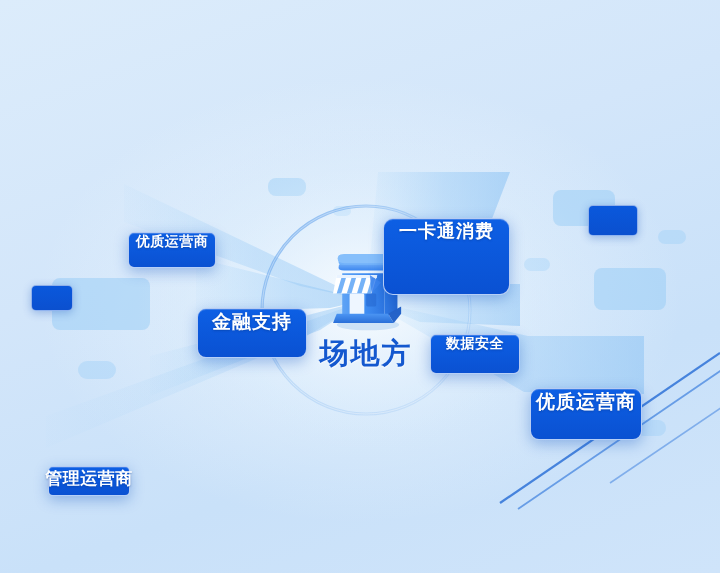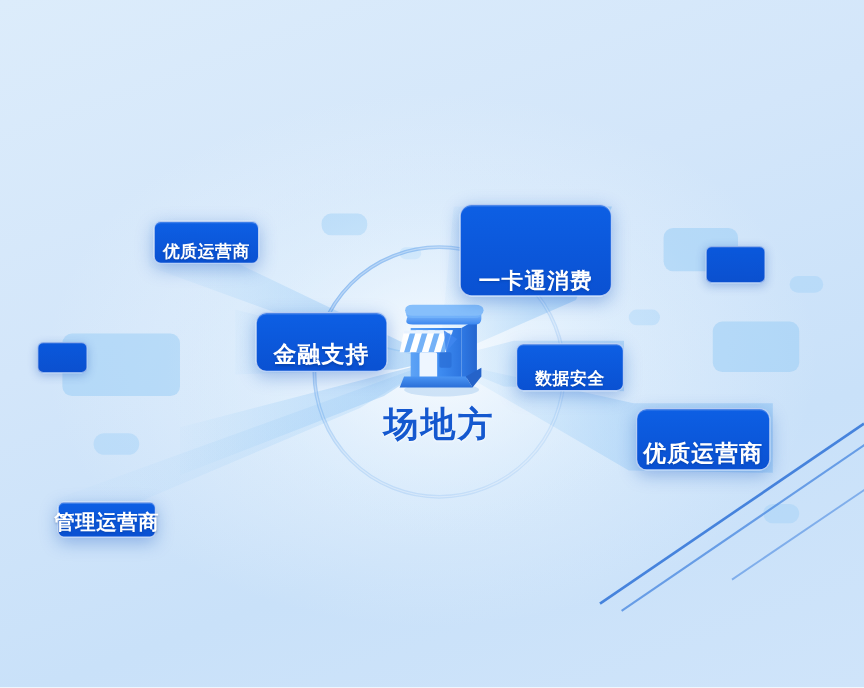--- a/index.html
+++ b/index.html
@@ -90,32 +90,33 @@
     letter-spacing: 2px;
     color: #1458cf;
     text-shadow: 0 1px 2px rgba(255,255,255,0.85);
     white-space: nowrap;
   }
 
   
   .card {
     position: absolute;
     display: flex;
-    align-items: flex-end;
+    align-items: flex-start;
     justify-content: center;
     background: linear-gradient(180deg, #0d5fe4 0%, #0a51d2 100%);
     color: #ffffff;
     font-weight: bold;
     border-radius: 8px;
     border: 1.5px solid rgba(255, 255, 255, 0.70);
     box-shadow: 0 4px 14px rgba(13, 80, 190, 0.34),
                 inset 0 1px 0 rgba(255,255,255,0.20);
     white-space: nowrap;
     letter-spacing: 1px;
     text-shadow: 0 1px 2px rgba(3, 40, 110, 0.35);
+    margin-top: 48px;
   }
 
   .card.size-lg  { font-size: 18px; border-radius: 10px; }
   .card.size-md  { font-size: 19px; border-radius: 9px; }
   .card.size-sm  { font-size: 14px; border-radius: 6px; letter-spacing: 0.5px; }
   .card.size-xs  { font-size: 17px; border-radius: 5px; letter-spacing: 0.5px; }
 </style>
 </head>
 <body>
 
@@ -230,21 +231,21 @@
   </div>
 
   <div class="card size-lg" style="left:383px; top:170px; width:125px; height:75px;">
     <span>一卡通消费</span>
   </div>
 
   <div class="card size-md" style="left:530px; top:340px; width:110px; height:50px;">
     <span>优质运营商</span>
   </div>
 
-  <div class="card size-md" style="left:213px; top:260px; width:108px; height:48px;">
+  <div class="card size-md" style="left:197px; top:260px; width:108px; height:48px;">
     <span>金融支持</span>
   </div>
 
   <div class="card size-sm" style="left:430px; top:286px; width:88px; height:38px;">
     <span>数据安全</span>
   </div>
 
   <div class="card size-sm" style="left:128px; top:184px; width:86px; height:34px;">
     <span>优质运营商</span>
   </div>

